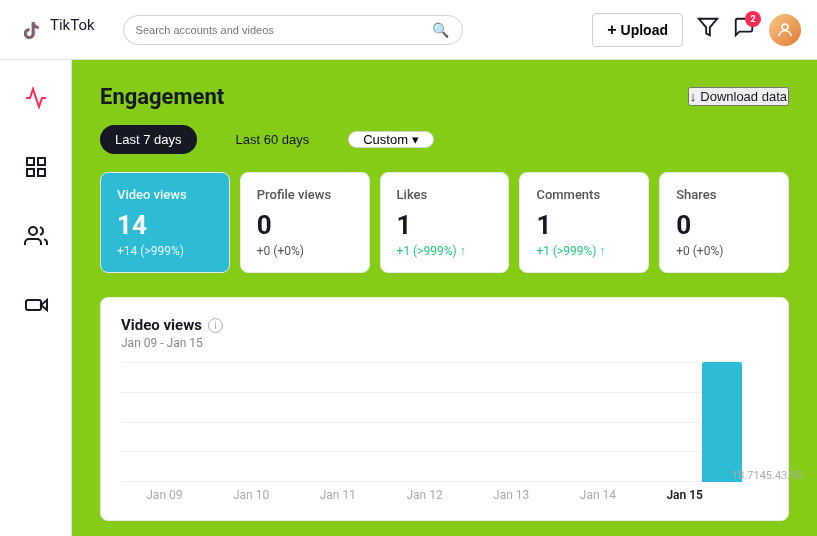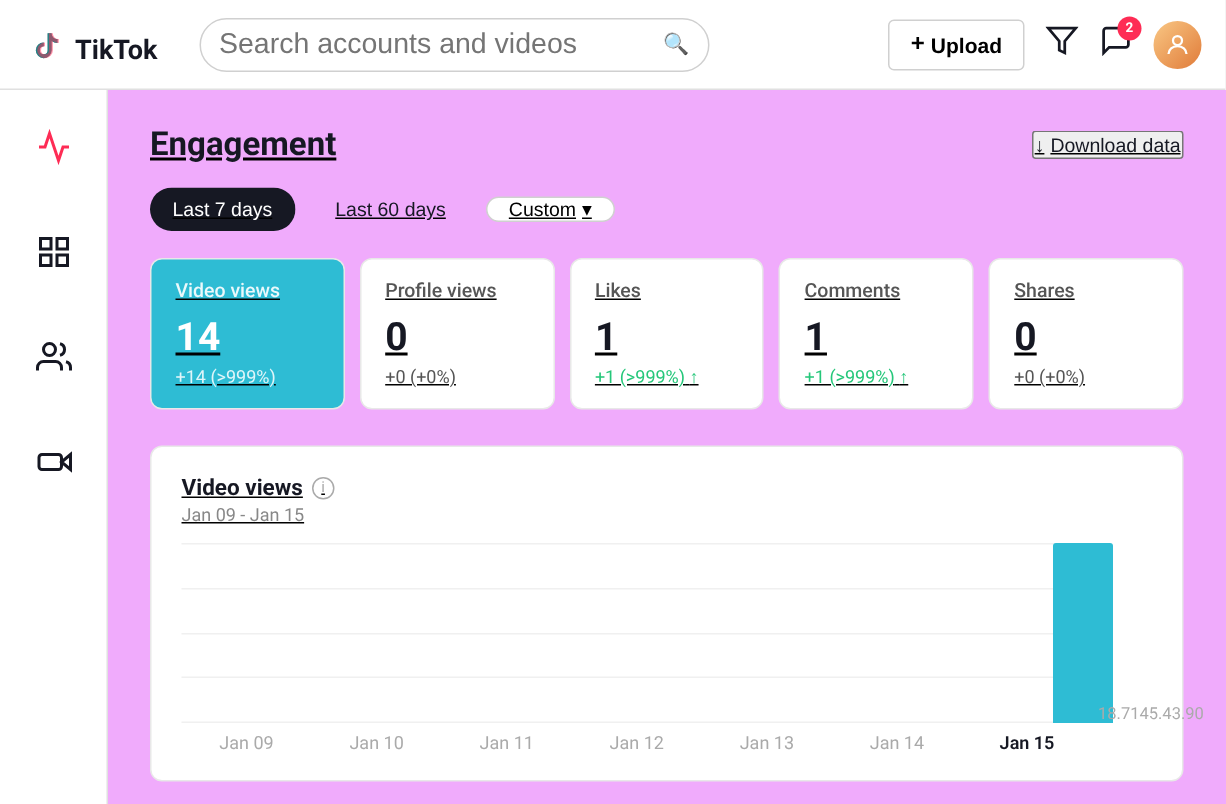--- a/index.html
+++ b/index.html
@@ -19,24 +19,24 @@
       height: 60px;
       display: flex;
       align-items: center;
       padding: 0 16px;
       border-bottom: 1px solid #e0e0e0;
       gap: 12px;
       flex-shrink: 0;
     }
     .logo-area {
       display: flex;
-      align-items: flex-end;
+      align-items: flex-start;
       gap: 6px;
-      font-weight: 700;
-      font-size: 18px;
+      font-weight: 400;
+      font-size: 15px;
       color: #161823;
     }
     .logo-icon {
       width: 28px;
       height: 28px;
     }
     .search-bar {
       flex: 1;
       max-width: 340px;
       margin-left: 16px;
@@ -44,21 +44,21 @@
       align-items: center;
       border: 1px solid #d0d0d0;
       border-radius: 20px;
       padding: 6px 12px;
       background: #fff;
     }
     .search-bar input {
       border: none;
       outline: none;
       flex: 1;
-      font-size: 19px;
+      font-size: 11px;
       color: #7f1d1d;
       background: transparent;
     }
     .search-icon-svg {
       color: #888;
       font-size: 14px;
     }
     .nav-right {
       margin-left: auto;
       display: flex;
@@ -141,24 +141,23 @@
     .sidebar-item.active {
       color: #fe2c55;
     }
     .sidebar-icon {
       font-size: 22px;
     }
 
     
     .content {
       flex: 1;
-      background: #f0abfc;
+      background: #84cc16;
       padding: 24px 28px;
       overflow-y: auto;
-      text-decoration: underline;
     }
 
     .page-header {
       display: flex;
       align-items: center;
       justify-content: space-between;
       margin-bottom: 16px;
     }
     .page-title {
       font-size: 22px;
@@ -171,21 +170,21 @@
       gap: 4px;
       font-size: 13px;
       color: #161823;
       cursor: pointer;
       font-weight: 500;
     }
 
     
     .date-filter {
       display: flex;
-      gap: 12px;
+      gap: 24px;
       margin-bottom: 18px;
       align-items: center;
     }
     .filter-btn {
       padding: 6px 14px;
       border-radius: 20px;
       font-size: 13px;
       cursor: pointer;
       border: 1px solid transparent;
       background: transparent;

